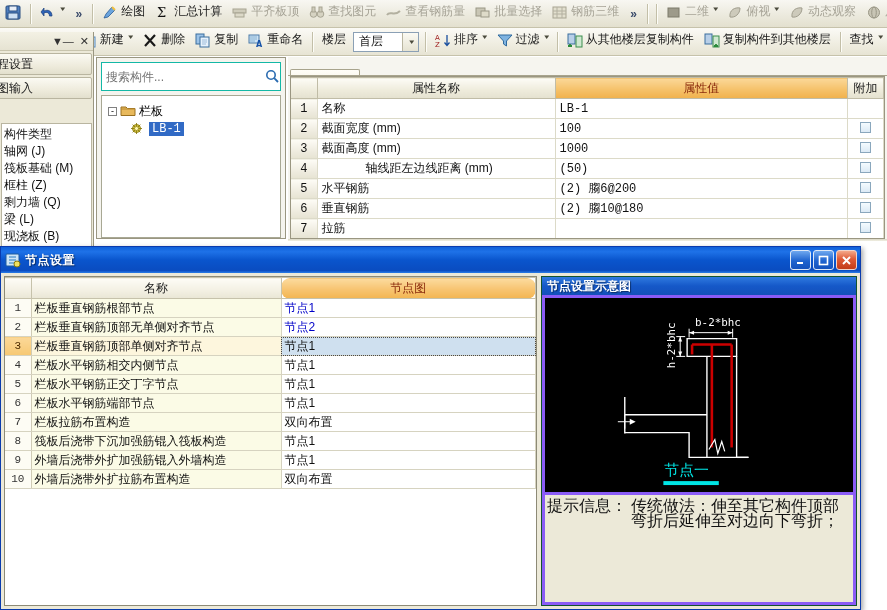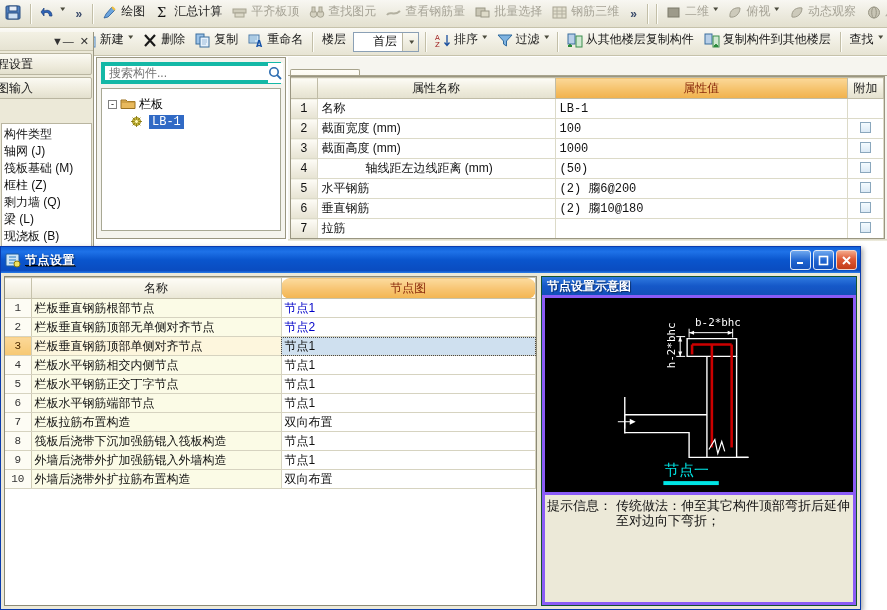--- a/index.html
+++ b/index.html
@@ -72,22 +72,22 @@
     font-size: 12px; color: #111; padding: 1px 0 1px 2px; line-height: 15px;
     white-space: nowrap;
   }
 
   
   .comp-panel {
     position: absolute; left: 96px; top: 57px; width: 190px; height: 182px;
     background: #f5f4ee; border: 1px solid #9a9681;
   }
   .search-wrap {
-    margin: 4px; height: 22px; background: #fff;
-    border: 4px solid #14b8a6; display: flex; align-items: center;
+    margin: 4px; height: 29px; background: #fff;
+    border: 1px solid #14b8a6; display: flex; align-items: center;
   }
   .search-wrap input {
     flex: 1; border: 0; outline: 0; height: 18px; padding: 0 4px;
     font-family: inherit; font-size: 12px; color: #9a9a9a; background: transparent;
   }
   .search-btn {
     width: 22px; height: 20px; display: flex; align-items: center; justify-content: center;
     background: #fff; cursor: pointer;
   }
   .tree-box {
@@ -158,21 +158,21 @@
   
   .dialog {
     position: absolute; left: 0; top: 246px; width: 861px; height: 364px;
     background: #ece9d8;
     border: 1px solid #0a3bad;
     box-shadow: 2px 2px 5px rgba(0,0,0,.35);
   }
   .dlg-title {
     height: 26px;
     background: linear-gradient(#0f5fd8 0%, #1e72e8 18%, #0a55cd 50%, #0a4cc0 90%, #2a7de8 100%);
-    display: flex; align-items: center; padding: 0 3px 0 4px; text-decoration: underline;
+    display: flex; align-items: center; padding: 0 3px 0 4px;
   }
   .dlg-icon { width: 16px; height: 16px; flex: 0 0 16px; margin-right: 4px; }
   .dlg-title .t {
     color: #fff; font-size: 12px; font-weight: bold; flex: 1;
     text-shadow: 1px 1px 1px rgba(0,0,0,.5); letter-spacing: .5px;
   }
   .wbtns { display: flex; gap: 2px; }
   .wbtn {
     width: 21px; height: 20px; border-radius: 3px;
     border: 1px solid #dfe9f7;
@@ -230,21 +230,21 @@
     color: #fff; font-size: 12px; font-weight: bold;
     display: flex; align-items: center; padding-left: 5px;
     text-shadow: 1px 1px 1px rgba(0,0,0,.45);
   }
   .pv-canvas {
     margin: 3px; height: 194px; background: #000; position: relative; overflow: hidden;
     border: 1px solid #000;
   }
   .pv-hint {
     position: absolute; left: 3px; right: 3px; top: 218px; bottom: 3px;
-    background: #ece9d8; font-size: 13px; color: #111; padding: 3px 2px;
+    background: #ece9d8; font-size: 16px; color: #111; padding: 3px 2px;
     display: flex; gap: 4px; line-height: 15px;
   }
   .pv-hint .hl { flex: 0 0 auto; }
   .pv-hint .hv { flex: 1; }
 </style>
 </head>
 <body>
 
 <div id="screen">
 
@@ -422,21 +422,21 @@
             <text x="8" y="14" font-family="DejaVu Sans, sans-serif" font-size="8" fill="#1552a8" font-weight="bold">A</text>
           </svg>
         </span>
         <span class="lbl">重命名</span>
       </div>
       <div class="tbsep"></div>
       <div class="tbitem">
         <span class="lbl">楼层</span>
       </div>
       <div style="display:flex;align-items:center;height:20px;width:94px;background:#fff;border:1px solid #8ba0b5;margin:0 2px;">
-        <span style="flex:1;padding-left:19px;font-size:12px;color:#111;">首层</span>
+        <span style="flex:1;padding-left:5px;font-size:12px;color:#111;">首层</span>
         <span style="width:16px;height:18px;display:flex;align-items:center;justify-content:center;background:linear-gradient(#fbfaf3,#e6e3d2);border-left:1px solid #b9b5a0;">
             <span class="caret">▾</span>
           </span>
       </div>
       <div class="tbsep"></div>
       <div class="tbitem">
         <span class="ico">
           <svg width="16" height="15" viewBox="0 0 16 15">
             <text x="0" y="7" font-family="DejaVu Sans, sans-serif" font-size="7" fill="#a02020">A</text>
             <text x="0" y="14" font-family="DejaVu Sans, sans-serif" font-size="7" fill="#a02020">Z</text>

